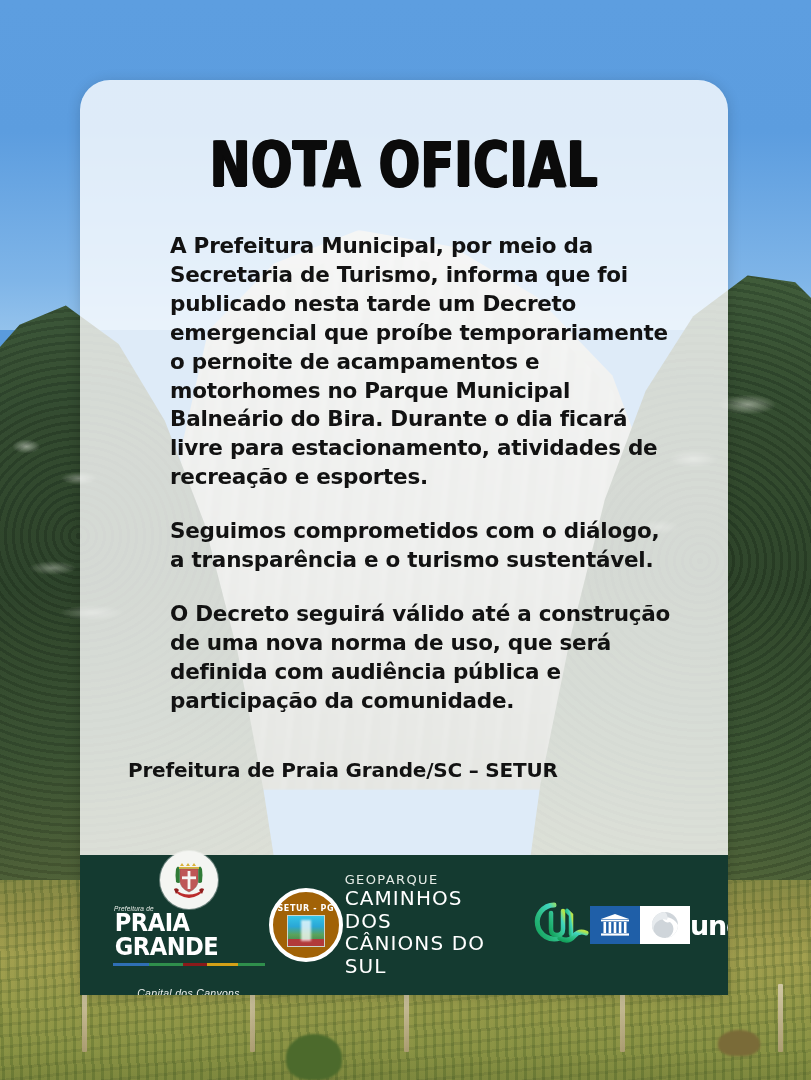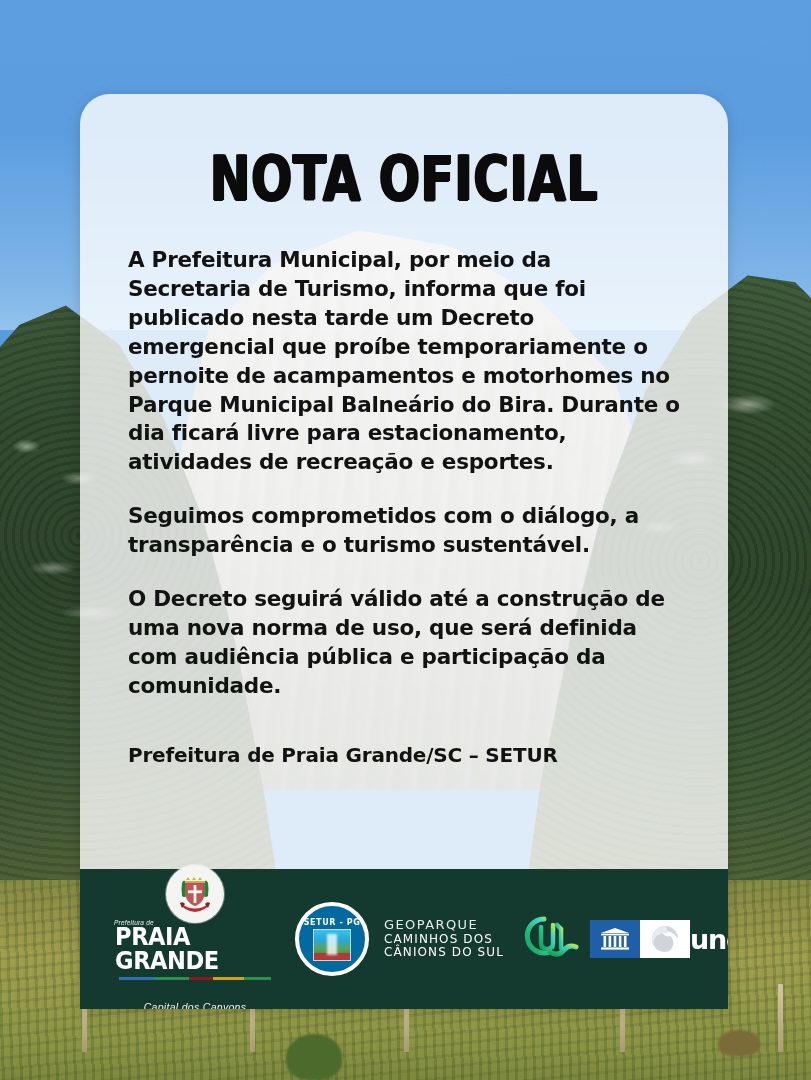--- a/index.html
+++ b/index.html
@@ -82,21 +82,21 @@
       repeating-linear-gradient(174deg, rgba(60,78,34,.22) 0 3px, transparent 3px 11px);
     filter:blur(.6px);
   }
   .post { position:absolute; bottom:28px; width:5px; height:68px;
           background:linear-gradient(180deg,#d8cdae,#b09f77); border-radius:1px; opacity:.9; }
   .shrub { position:absolute; border-radius:50% 50% 40% 40%; filter:blur(1px); }
 
   
   .card {
     position:absolute;
-    left:80px; top:94px; width:648px; height:915px;
+    left:80px; top:80px; width:648px; height:915px;
     border-radius:30px 30px 0 0;
     background:rgba(255,255,255,.80);
     overflow:hidden;
     box-shadow:0 2px 14px rgba(0,0,0,.16);
   }
   .card-body { padding:42px 48px 0 48px; }
 
   .title {
     font-family:"DejaVu Sans", sans-serif;
     font-weight:bold;
@@ -114,20 +114,21 @@
 
   .para {
     font-family:"DejaVu Sans", sans-serif;
     font-weight:bold;
     font-size:21.5px;
     line-height:1.345;
     color:#121212;
     letter-spacing:-.25px;
     margin-bottom:25px;
     text-rendering:optimizeLegibility;
+    margin-left:42px;
   }
   .para:last-of-type { margin-bottom:0; }
   .signature {
     font-family:"DejaVu Sans", sans-serif;
     font-weight:bold;
     font-size:20px;
     letter-spacing:-.2px;
     color:#121212;
     margin-top:42px;
   }
@@ -148,37 +149,37 @@
   .pref-small { font-size:6.5px; color:#e9eee9; letter-spacing:.2px;
                 align-self:flex-start; margin-left:4px; margin-bottom:-1px; font-style:italic; }
   .pref-big { font-family:"DejaVu Sans", sans-serif; font-weight:bold; font-size:24px;
               color:#ffffff; letter-spacing:-.5px; line-height:1; transform:scaleX(.94); }
   .pref-bar { width:152px; height:3.5px; margin:4px 0 3px 0;
               background:linear-gradient(90deg,#2f6fb5 0%,#2f6fb5 24%,#2f8f4c 24%,#2f8f4c 46%,#8a1a1a 46%,#8a1a1a 62%,#d4a017 62%,#d4a017 82%,#2f8f4c 82%,#2f8f4c 100%); }
   .pref-tag { font-size:10.5px; font-style:italic; color:#eef2ee; letter-spacing:.3px;margin-top:18px; }
 
   
   .logo-setur { width:84px; display:flex; justify-content:center; }
-  .setur-circle { width:74px; height:74px; border-radius:50%; background:#0369a1;
+  .setur-circle { width:74px; height:74px; border-radius:50%; background:#a16207;
                   border:4px solid #ffffff; display:flex; flex-direction:column;
                   align-items:center; justify-content:center; gap:2px; }
   .setur-txt { font-family:"DejaVu Sans", sans-serif; font-weight:bold;
                font-size:8px; color:#ffffff; letter-spacing:.6px; }
   .setur-img { width:38px; height:32px; background:linear-gradient(180deg,#35c4e8 0%,#2aa7d6 35%,#5aa35c 62%,#3e7a46 100%);
                border:1px solid #cdd6cd; position:relative; overflow:hidden; }
   .setur-img::after { content:""; position:absolute; left:50%; top:14%; transform:translateX(-50%);
                width:10px; height:70%; background:rgba(255,255,255,.75); filter:blur(1px); }
   .setur-cap { position:absolute; bottom:0; left:0; width:100%; height:7px;
                background:#b23a3a; }
 
   
   .logo-geoparque { display:flex; align-items:center; gap:10px; }
   .geo-text { line-height:1.12; }
   .geo-l1 { font-family:"DejaVu Sans", sans-serif; font-size:13px; color:#e6ece7; letter-spacing:1.4px; }
-  .geo-l2, .geo-l3 { font-family:"DejaVu Sans", sans-serif; font-size:12px; color:#ffffff;
+  .geo-l2, .geo-l3 { font-family:"DejaVu Sans", sans-serif; font-size:20px; color:#ffffff;
                      letter-spacing:1.1px; font-weight:500; }
 
   
   .logo-unesco { display:flex; align-items:flex-start; width:108px; }
   .un-boxes { display:flex; }
   .un-blue { width:50px; height:38px; background:#1f5fa8; display:flex;
              align-items:center; justify-content:center; }
   .un-white { width:50px; height:38px; background:#ffffff; display:flex;
               align-items:center; justify-content:center; }
   .un-word { font-family:"DejaVu Sans", sans-serif; font-weight:bold; font-size:27px;

